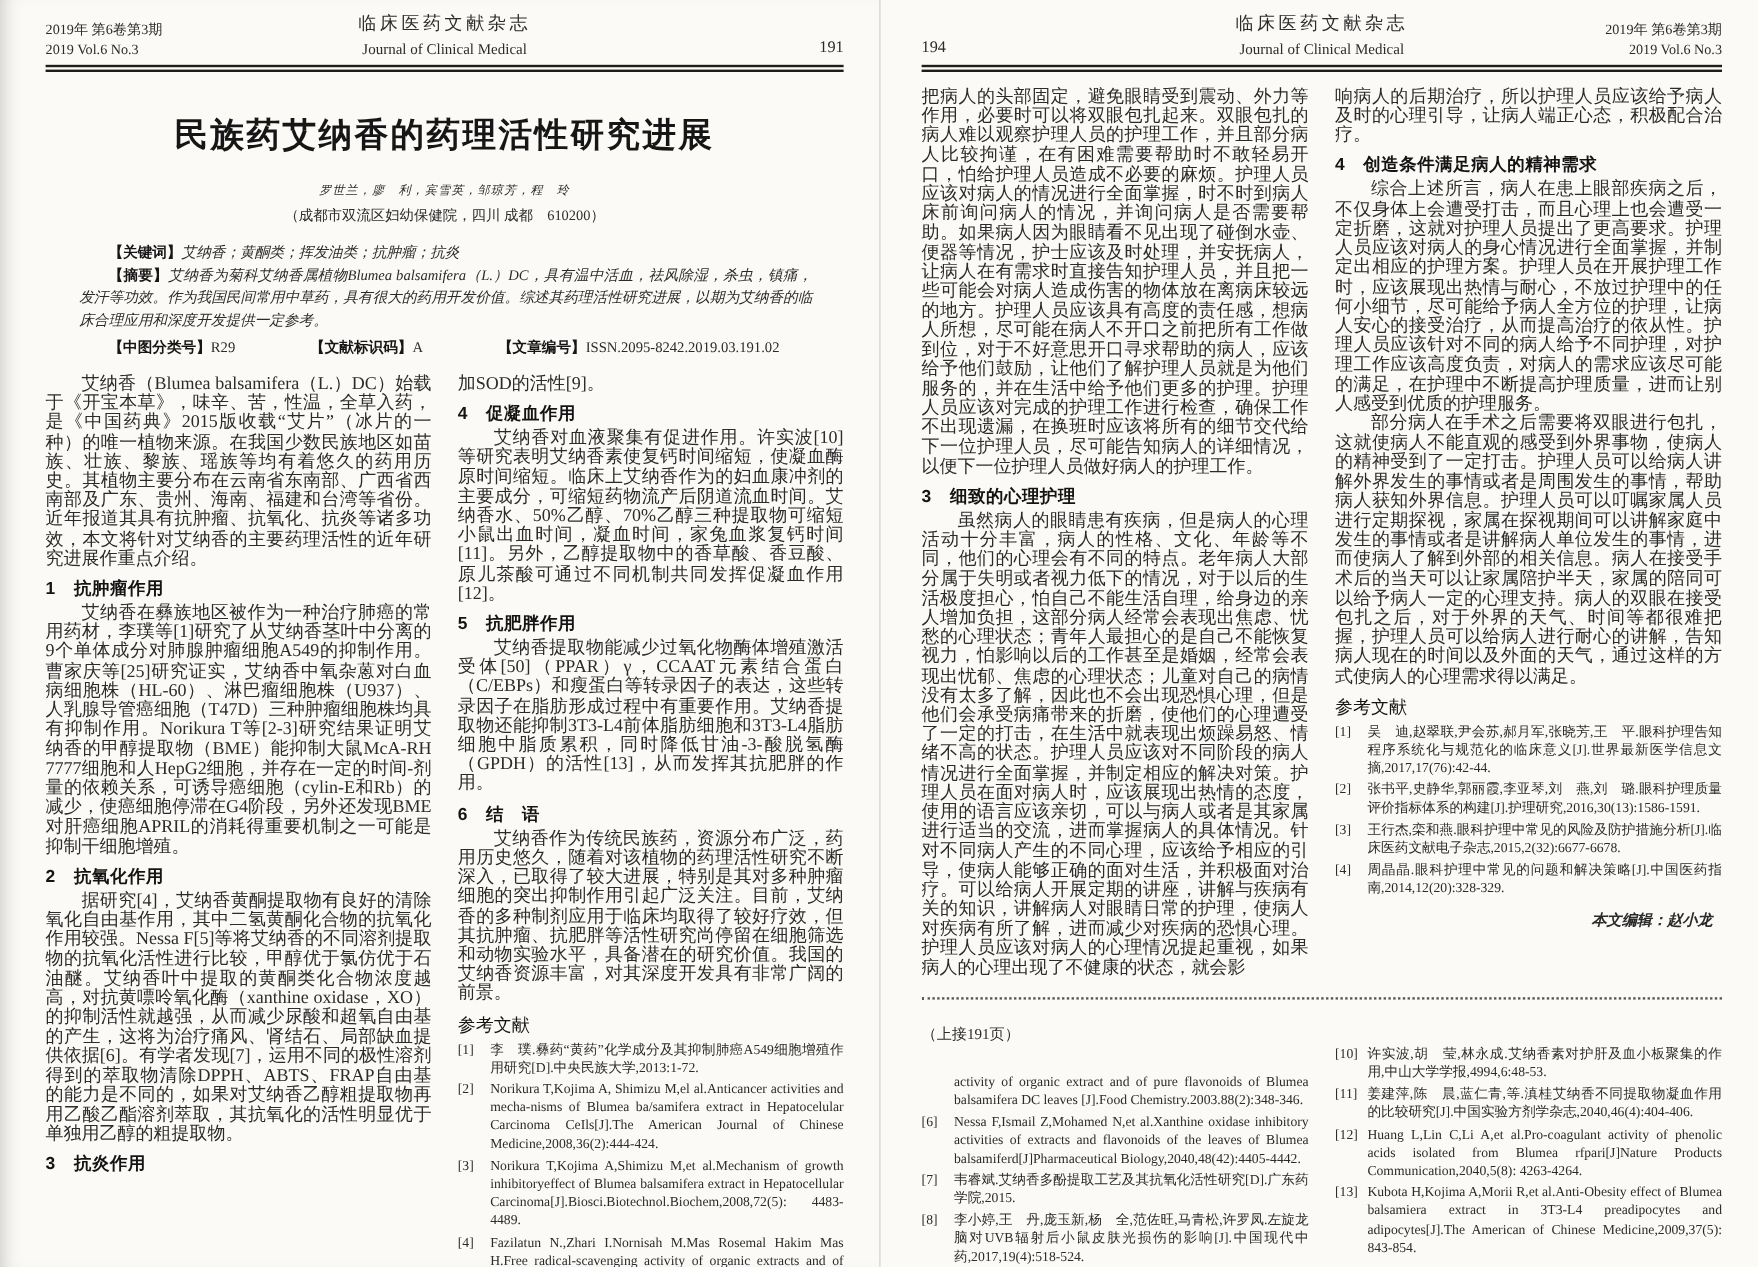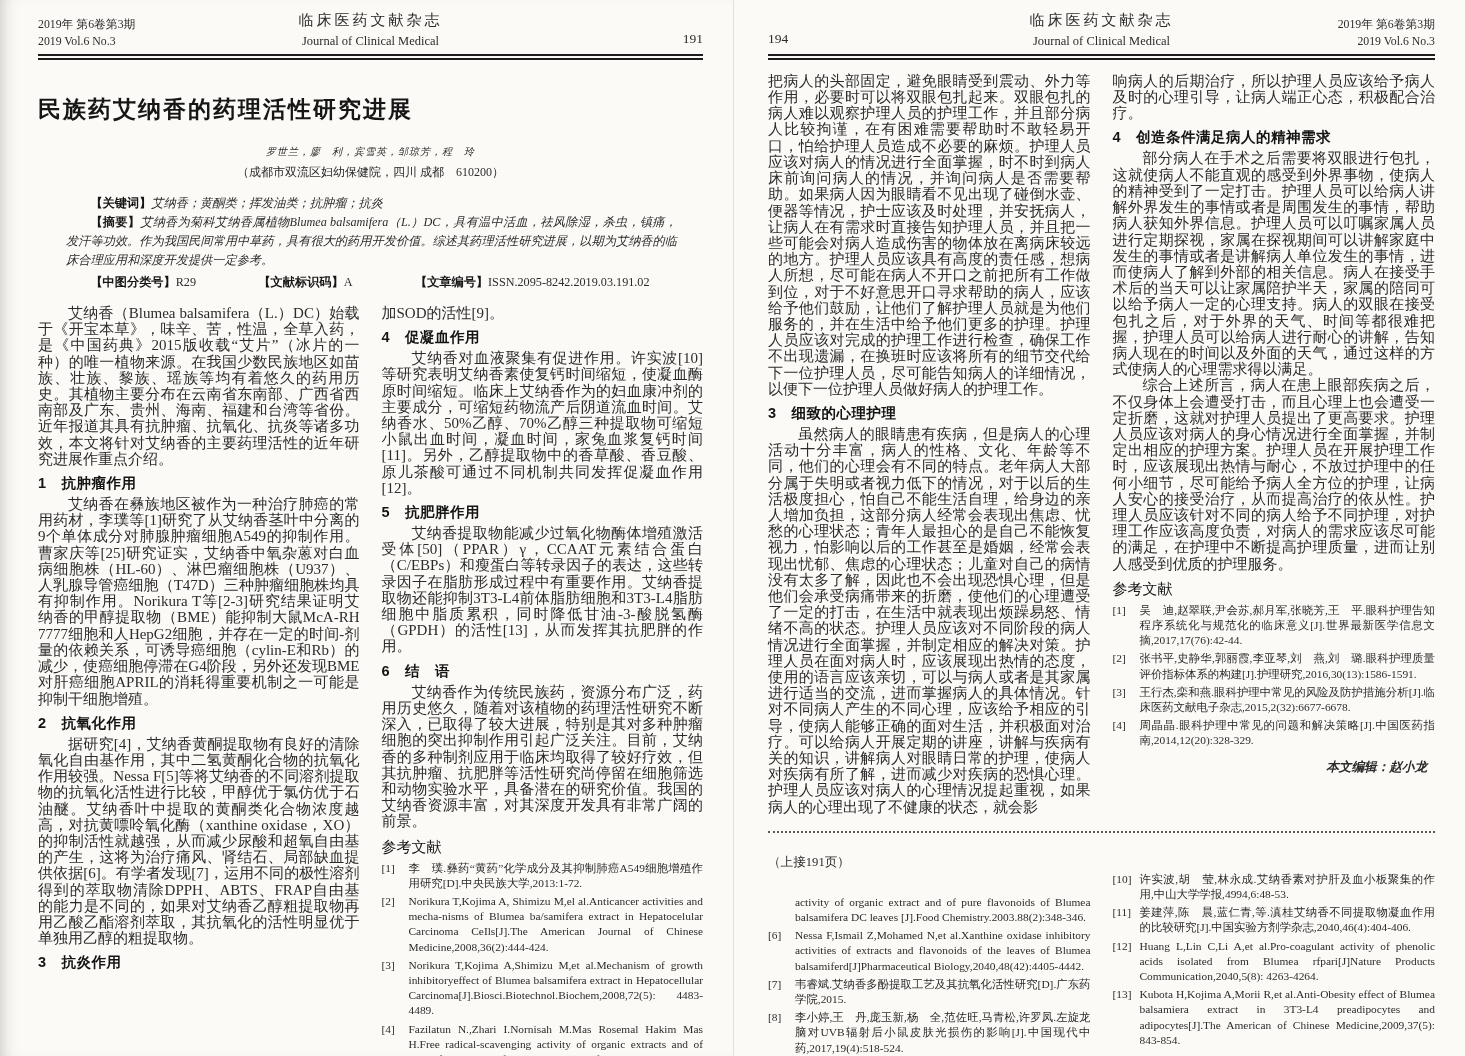--- a/index.html
+++ b/index.html
@@ -15,22 +15,22 @@
   .ph-side.r{text-align:right;}
   .ph-center{text-align:center;flex:1;}
   .jr-cn{font-size:15px;letter-spacing:3px;}
   .jr-en{font-size:12.5px;}
   .ph-pageno{font-size:13.5px;padding-bottom:1px;}
   .rule{margin-top:4px;}
   .rule i{display:block;height:2px;background:#1d1d1d;}
   .rule i + i{margin-top:2px;}
 
   
-  .art-title{margin:34px 0 0;font-family:"Liberation Sans","DejaVu Sans",sans-serif;
-             font-weight:bold;font-size:23px;letter-spacing:2px;color:#161616;}
+  .art-title{margin:34px 0 0;text-align:center;font-family:"Liberation Sans","DejaVu Sans",sans-serif;
+             font-weight:bold;font-size:28px;letter-spacing:2px;color:#161616;}
   .authors{margin-top:20px;text-align:center;font-size:10px;font-style:italic;letter-spacing:1px;}
   .affil{margin-top:5px;text-align:center;font-size:12px;}
 
   
   .meta{margin:13px 26px 0 28px;font-size:12.2px;line-height:1.56;}
   .meta p{margin:0;text-align:justify;}
   .meta .ital{font-style:italic;}
   .lab{font-family:"Liberation Sans","DejaVu Sans",sans-serif;font-weight:bold;font-style:normal;color:#161616;}
   .ind2{text-indent:2em;}
   .classif{display:flex;gap:38px;margin-top:3px !important;}
@@ -152,22 +152,22 @@
 
     <div class="cols">
       <div class="col">
         <p class="body">把病人的头部固定，避免眼睛受到震动、外力等作用，必要时可以将双眼包扎起来。双眼包扎的病人难以观察护理人员的护理工作，并且部分病人比较拘谨，在有困难需要帮助时不敢轻易开口，怕给护理人员造成不必要的麻烦。护理人员应该对病人的情况进行全面掌握，时不时到病人床前询问病人的情况，并询问病人是否需要帮助。如果病人因为眼睛看不见出现了碰倒水壶、便器等情况，护士应该及时处理，并安抚病人，让病人在有需求时直接告知护理人员，并且把一些可能会对病人造成伤害的物体放在离病床较远的地方。护理人员应该具有高度的责任感，想病人所想，尽可能在病人不开口之前把所有工作做到位，对于不好意思开口寻求帮助的病人，应该给予他们鼓励，让他们了解护理人员就是为他们服务的，并在生活中给予他们更多的护理。护理人员应该对完成的护理工作进行检查，确保工作不出现遗漏，在换班时应该将所有的细节交代给下一位护理人员，尽可能告知病人的详细情况，以便下一位护理人员做好病人的护理工作。</p>
         <h2 class="sec-h">3　细致的心理护理</h2>
         <p class="body ind">虽然病人的眼睛患有疾病，但是病人的心理活动十分丰富，病人的性格、文化、年龄等不同，他们的心理会有不同的特点。老年病人大部分属于失明或者视力低下的情况，对于以后的生活极度担心，怕自己不能生活自理，给身边的亲人增加负担，这部分病人经常会表现出焦虑、忧愁的心理状态；青年人最担心的是自己不能恢复视力，怕影响以后的工作甚至是婚姻，经常会表现出忧郁、焦虑的心理状态；儿童对自己的病情没有太多了解，因此也不会出现恐惧心理，但是他们会承受病痛带来的折磨，使他们的心理遭受了一定的打击，在生活中就表现出烦躁易怒、情绪不高的状态。护理人员应该对不同阶段的病人情况进行全面掌握，并制定相应的解决对策。护理人员在面对病人时，应该展现出热情的态度，使用的语言应该亲切，可以与病人或者是其家属进行适当的交流，进而掌握病人的具体情况。针对不同病人产生的不同心理，应该给予相应的引导，使病人能够正确的面对生活，并积极面对治疗。可以给病人开展定期的讲座，讲解与疾病有关的知识，讲解病人对眼睛日常的护理，使病人对疾病有所了解，进而减少对疾病的恐惧心理。护理人员应该对病人的心理情况提起重视，如果病人的心理出现了不健康的状态，就会影</p>
       </div>
       <div class="col">
         <p class="body">响病人的后期治疗，所以护理人员应该给予病人及时的心理引导，让病人端正心态，积极配合治疗。</p>
         <h2 class="sec-h">4　创造条件满足病人的精神需求</h2>
+        <p class="body ind">综合上述所言，病人在患上眼部疾病之后，不仅身体上会遭受打击，而且心理上也会遭受一定折磨，这就对护理人员提出了更高要求。护理人员应该对病人的身心情况进行全面掌握，并制定出相应的护理方案。护理人员在开展护理工作时，应该展现出热情与耐心，不放过护理中的任何小细节，尽可能给予病人全方位的护理，让病人安心的接受治疗，从而提高治疗的依从性。护理人员应该针对不同的病人给予不同护理，对护理工作应该高度负责，对病人的需求应该尽可能的满足，在护理中不断提高护理质量，进而让别人感受到优质的护理服务。</p>
         <p class="body ind">部分病人在手术之后需要将双眼进行包扎，这就使病人不能直观的感受到外界事物，使病人的精神受到了一定打击。护理人员可以给病人讲解外界发生的事情或者是周围发生的事情，帮助病人获知外界信息。护理人员可以叮嘱家属人员进行定期探视，家属在探视期间可以讲解家庭中发生的事情或者是讲解病人单位发生的事情，进而使病人了解到外部的相关信息。病人在接受手术后的当天可以让家属陪护半天，家属的陪同可以给予病人一定的心理支持。病人的双眼在接受包扎之后，对于外界的天气、时间等都很难把握，护理人员可以给病人进行耐心的讲解，告知病人现在的时间以及外面的天气，通过这样的方式使病人的心理需求得以满足。</p>
-        <p class="body ind">综合上述所言，病人在患上眼部疾病之后，不仅身体上会遭受打击，而且心理上也会遭受一定折磨，这就对护理人员提出了更高要求。护理人员应该对病人的身心情况进行全面掌握，并制定出相应的护理方案。护理人员在开展护理工作时，应该展现出热情与耐心，不放过护理中的任何小细节，尽可能给予病人全方位的护理，让病人安心的接受治疗，从而提高治疗的依从性。护理人员应该针对不同的病人给予不同护理，对护理工作应该高度负责，对病人的需求应该尽可能的满足，在护理中不断提高护理质量，进而让别人感受到优质的护理服务。</p>
         <h2 class="refs-h">参考文献</h2>
         <div class="ref">
             <span class="ref-no">[1]</span>
             <span class="ref-tx">吴　迪,赵翠联,尹会苏,郝月军,张晓芳,王　平.眼科护理告知程序系统化与规范化的临床意义[J].世界最新医学信息文摘,2017,17(76):42-44.</span>
           </div>
         <div class="ref">
             <span class="ref-no">[2]</span>
             <span class="ref-tx">张书平,史静华,郭丽霞,李亚琴,刘　燕,刘　璐.眼科护理质量评价指标体系的构建[J].护理研究,2016,30(13):1586-1591.</span>
           </div>
         <div class="ref">

